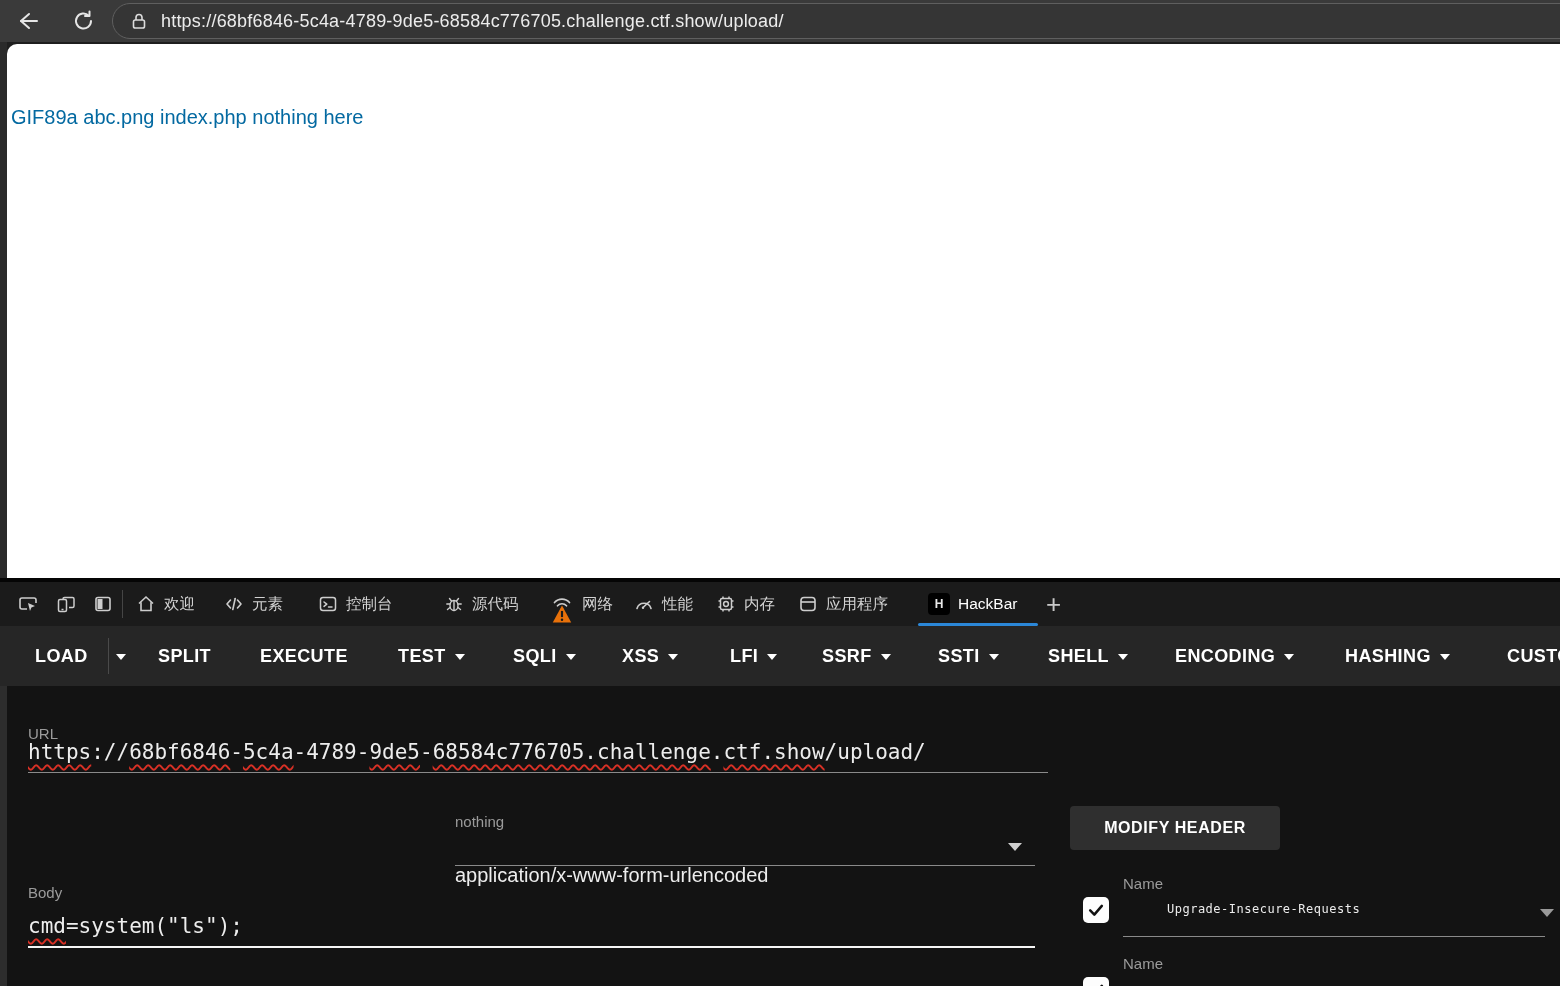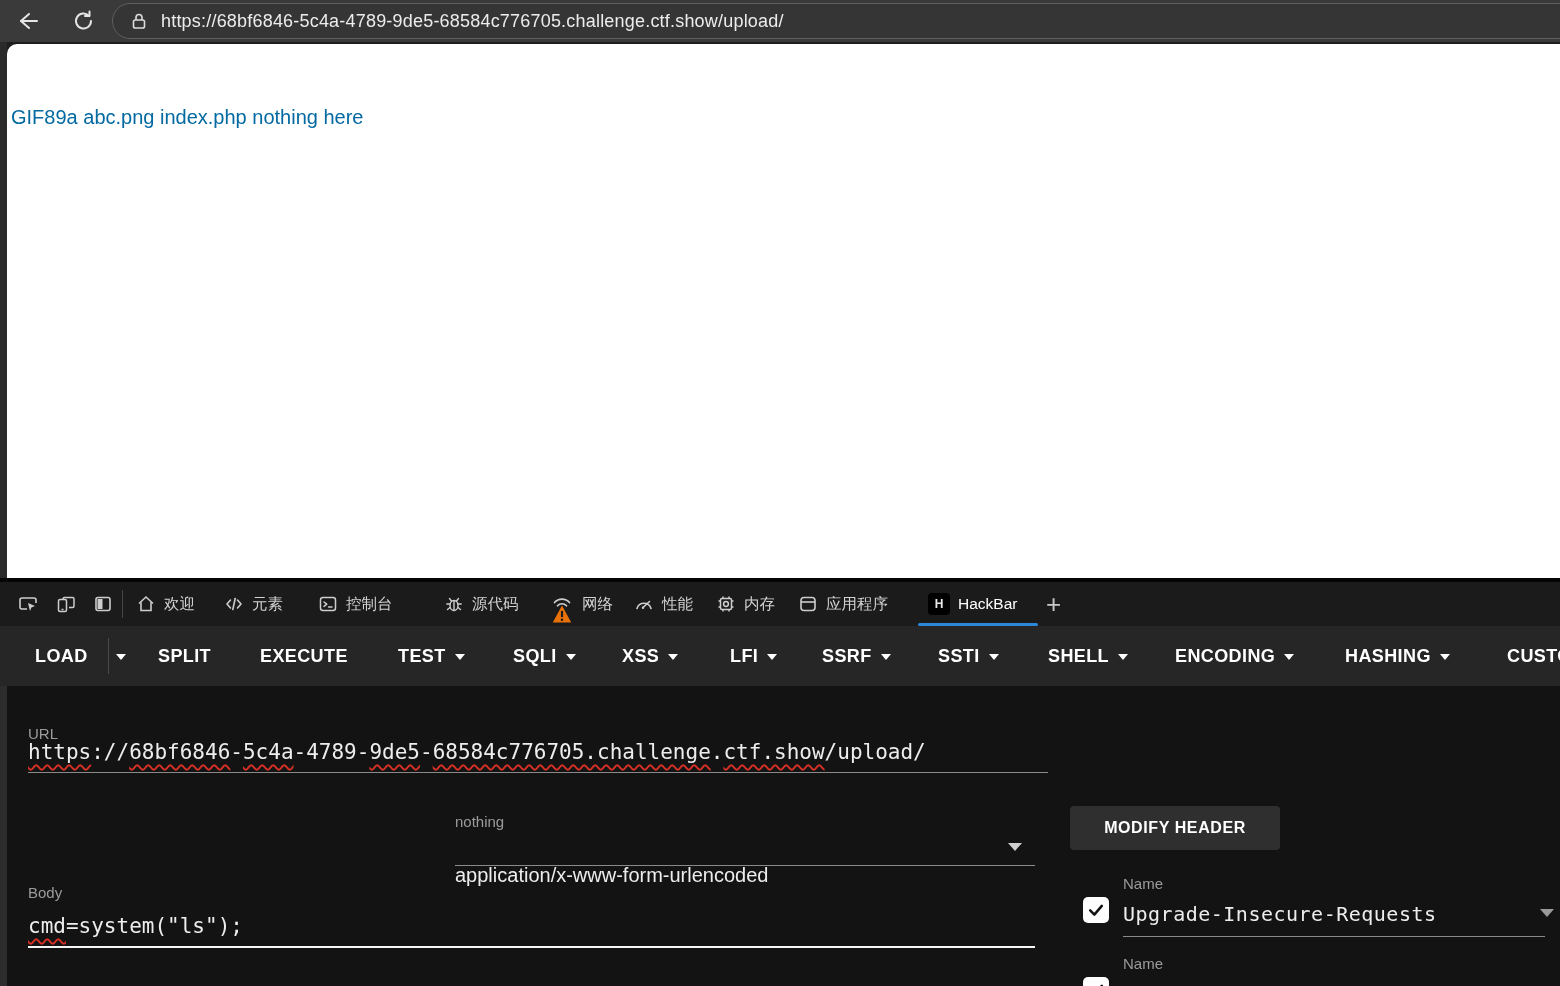--- a/index.html
+++ b/index.html
@@ -59,21 +59,21 @@
   .u-line{ position:absolute; height:1px; background:#8a8a8a; }
   .u-line.focused{ height:2px; background:#f5f5f5; }
   
   .sel-caret{ position:absolute; width:0; height:0; border-left:7px solid transparent;
               border-right:7px solid transparent; border-top:8px solid #cfcfcf; cursor:pointer; }
   .btn{ position:absolute; background:#2f2f2f; border-radius:4px; color:#fff; font-size:16px; font-weight:bold;
         letter-spacing:0.6px; display:flex; align-items:center; justify-content:center; cursor:pointer; }
   .checkbox{ position:absolute; width:26px; height:26px; background:#fdfdfd; border-radius:5px; cursor:pointer;
              display:flex; align-items:center; justify-content:center; }
   .checkbox svg{ width:20px; height:20px; }
-  .hdr-value{ position:absolute; color:#ededed; font-size:20px; letter-spacing:0.5px; white-space:nowrap; cursor:pointer; }
+  .hdr-value{ position:absolute; color:#ededed; font-size:12px; letter-spacing:0.5px; white-space:nowrap; cursor:pointer;margin-left:44px; }
 </style>
 </head>
 <body>
 
 <div class="screen">
 
   <div class="topbar">
     <div class="nav-icon" style="left:16px">
       <svg viewBox="0 0 24 24" fill="none" stroke="#e6e6e6" stroke-width="2" stroke-linecap="round" stroke-linejoin="round">
         <path d="M13 5 L5 12 L13 19"></path>

